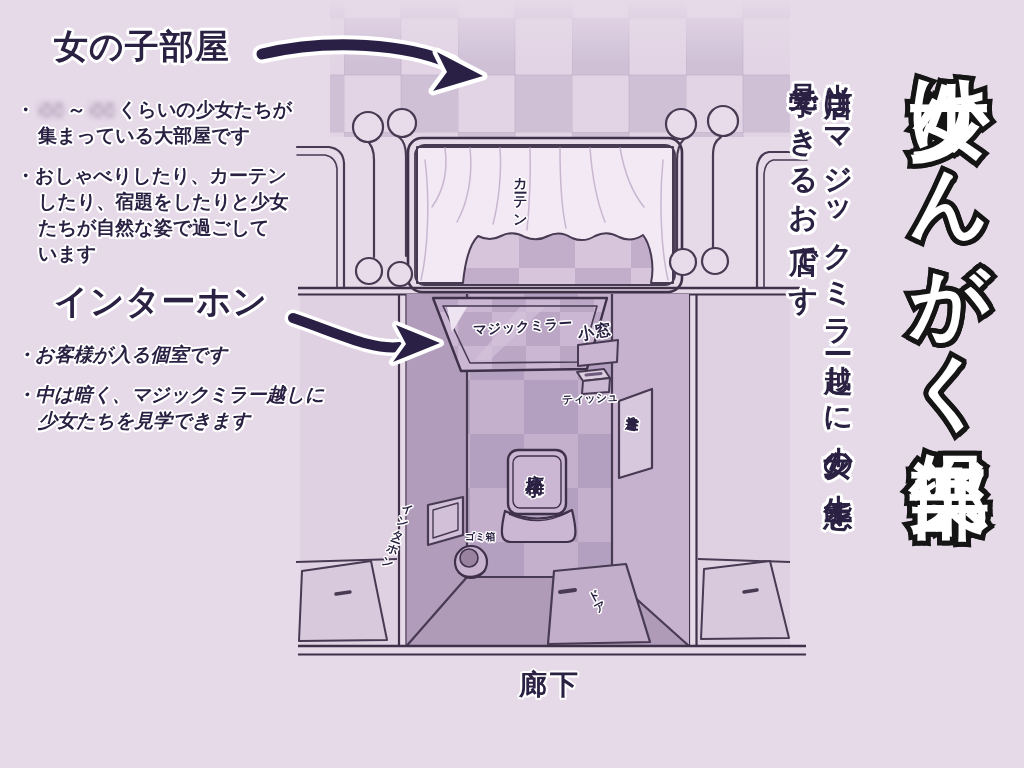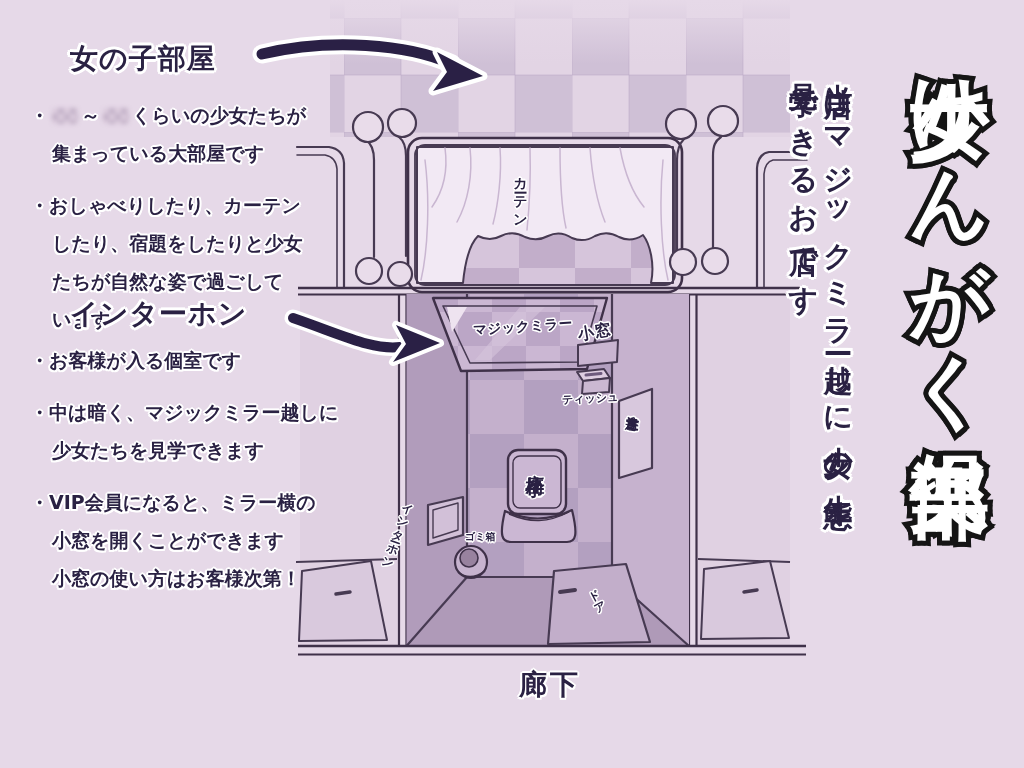--- a/index.html
+++ b/index.html
@@ -8,27 +8,27 @@
   .art{position:absolute;left:0;top:0;}
 
   
   .o2{text-shadow:2px 0 0 #fff,-2px 0 0 #fff,0 2px 0 #fff,0 -2px 0 #fff,
       1.5px 1.5px 0 #fff,-1.5px 1.5px 0 #fff,1.5px -1.5px 0 #fff,-1.5px -1.5px 0 #fff;}
   .o3{text-shadow:3px 0 0 #fff,-3px 0 0 #fff,0 3px 0 #fff,0 -3px 0 #fff,
       2.2px 2.2px 0 #fff,-2.2px 2.2px 0 #fff,2.2px -2.2px 0 #fff,-2.2px -2.2px 0 #fff;}
   .o15{text-shadow:1.5px 0 0 #fff,-1.5px 0 0 #fff,0 1.5px 0 #fff,0 -1.5px 0 #fff,
       1.1px 1.1px 0 #fff,-1.1px 1.1px 0 #fff,1.1px -1.1px 0 #fff,-1.1px -1.1px 0 #fff;}
 
-  .heading{position:absolute;font-size:28px;font-weight:700;letter-spacing:1px;margin:16px;color:#2a2143;text-align:right;}
+  .heading{position:absolute;font-size:34px;font-weight:700;letter-spacing:1px;margin:0;color:#2a2143;text-align:right;}
   #h-girls{left:54px;top:24px;}
   #h-customer{left:54px;top:279px;}
 
-  .bullets{position:absolute;left:30px;width:330px;font-size:19px;line-height:38px;font-weight:700;}
+  .bullets{position:absolute;left:16px;width:330px;font-size:19px;line-height:26px;font-weight:700;}
   #bullets-girls{top:96px;}
-  #bullets-customer{top:341px;}
+  #bullets-customer{top:341px;font-style:italic;}
   .bullet{margin:0 0 14px 0;padding-left:22px;text-indent:-22px;white-space:pre-line;}
   .censor{display:inline-block;width:26px;height:16px;margin:0 3px;vertical-align:-2px;border-radius:2px;
           background:conic-gradient(#c3b2c8 25%,#dbcbdd 0 50%,#c3b2c8 0 75%,#dbcbdd 0);
           background-size:12px 12px;filter:blur(2px);}
 
   
   .lab{position:absolute;font-weight:700;color:#2a2143;}
   .v{writing-mode:vertical-rl;}
   #lab-curtain{left:512px;top:167px;font-size:14px;letter-spacing:2px;}
   #lab-mirror{left:473px;top:318px;font-size:13.5px;transform:rotate(-4deg);letter-spacing:0.5px;}
@@ -260,23 +260,20 @@
 たちが自然な姿で過ごして
 います</span></p>
   </div>
 
   <h2 class="heading o3" id="h-customer">インターホン</h2>
 
   <div class="bullets o2" id="bullets-customer">
     <p class="bullet"><span>・</span><span>お客様が入る個室です</span></p>
     <p class="bullet"><span>・</span><span>中は暗く、マジックミラー越しに
 少女たちを見学できます</span></p>
-    <p class="bullet"><span>・</span><span>VIP会員になると、ミラー横の
-小窓を開くことができます
-小窓の使い方はお客様次第！</span></p>
   </div>
 
   <div class="subtitle o3">
     <p>当店はマジックミラー越しに少女の生態を</p>
     <p>見学できるお店です</p>
   </div>
 
   <div class="big-title back">少女けんがく倶楽部</div>
   <div class="big-title front">少女けんがく倶楽部</div>
 

